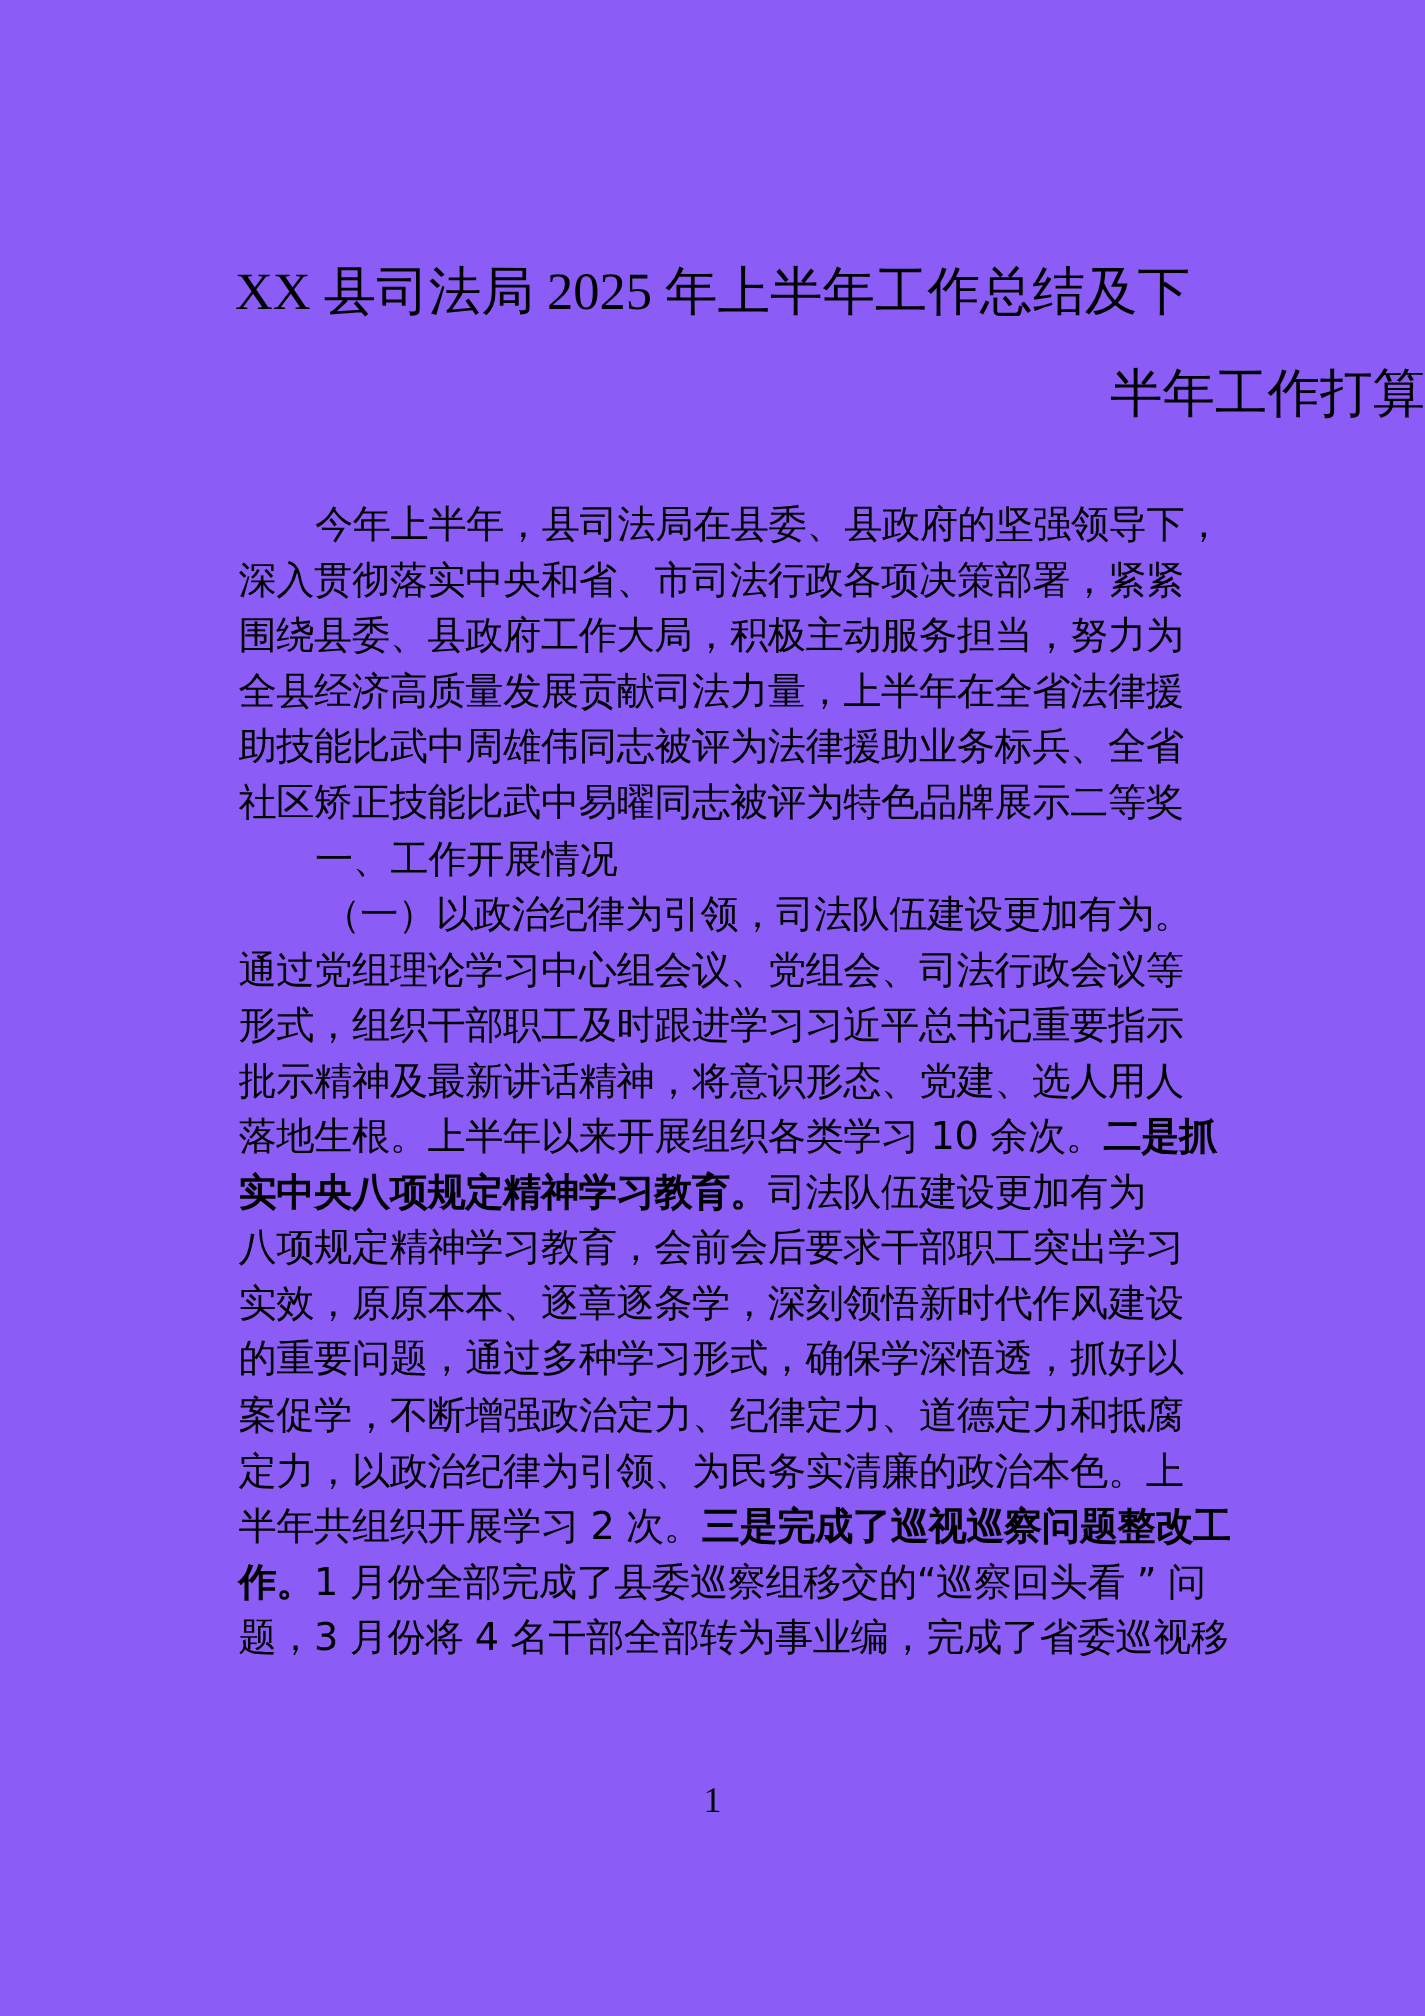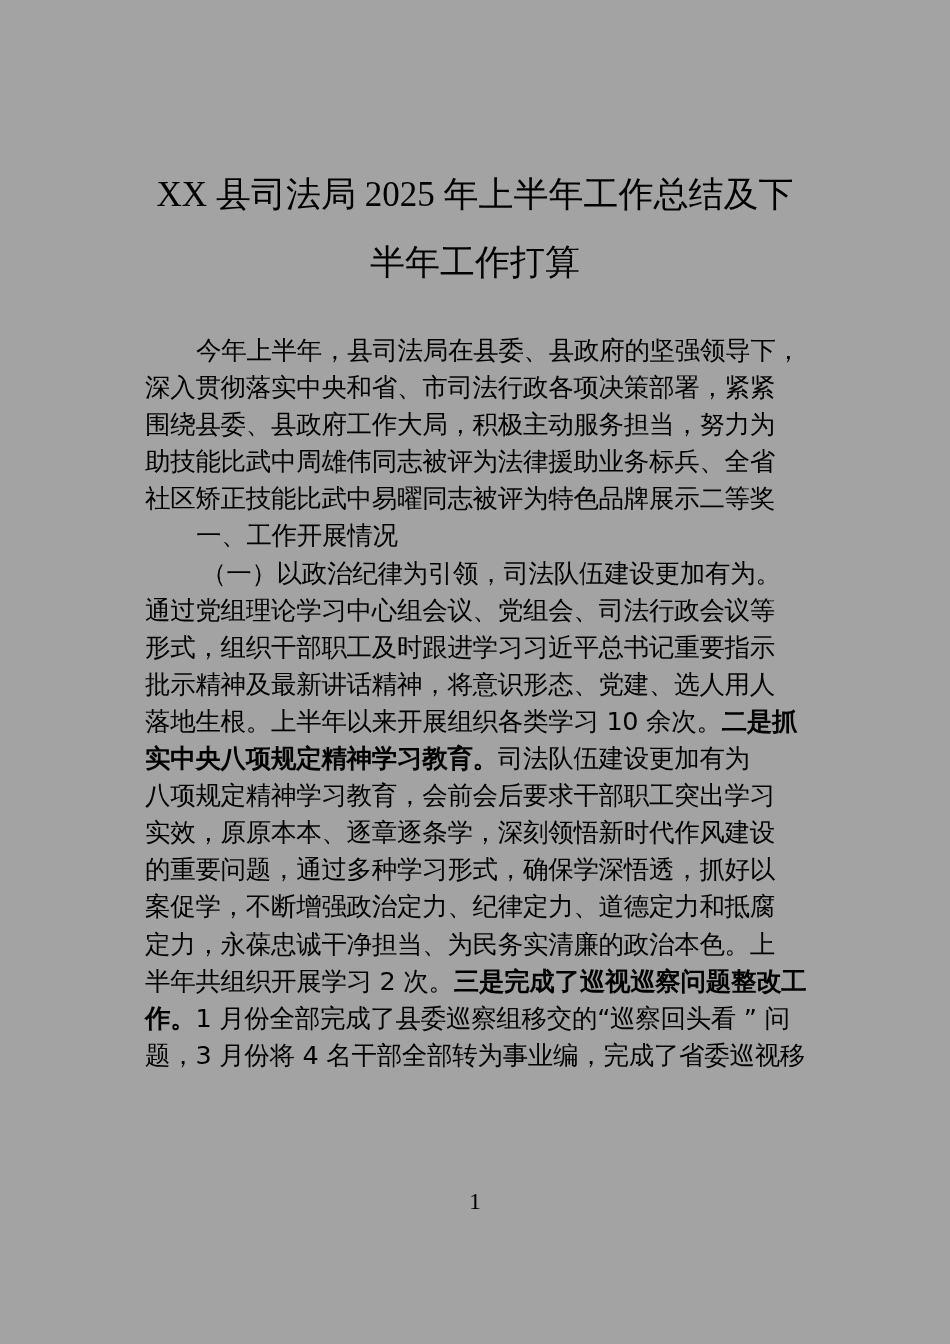--- a/index.html
+++ b/index.html
@@ -1,56 +1,57 @@
 <!DOCTYPE html>
 <html><head>
 <meta charset="utf-8">
 <style>
   html, body { margin: 0; padding: 0; background: #ffffff; }
   body { width: 950px; height: 1344px; position: relative; overflow: hidden;
          font-family: "DejaVu Sans", "Liberation Sans", sans-serif; color: #000; }
-  .page { position: absolute; left: 0; top: 0; width: 950px; height: 1344px; background: #a3a3a3; }
+  .page { position: absolute; left: 0; top: 0; width: 950px; height: 1344px; background: #8b5cf6; }
   .title { position: absolute; left: 0; width: 950px; text-align: center;
            font-family: "Liberation Serif", "DejaVu Serif", serif; font-size: 35px; line-height: 40px;
            letter-spacing: 0px; }
   .title.l1 { top: 175px; }
-  .title.l2 { top: 243px; }
-  .body { position: absolute; left: 145px; top: 332px; width: 670px; }
+  .title.l2 { top: 243px; text-align: right; }
+  .body { position: absolute; left: 159px; top: 332px; width: 670px; }
   .line { height: 37.1px; line-height: 37.1px; font-size: 25.5px; white-space: nowrap;
           letter-spacing: -0.3px; }
   .line.indent { padding-left: 51px; }
   .line.indent2 { padding-left: 56px; }
   b, .bold { font-weight: bold; }
   .page-number { position: absolute; left: 0; width: 950px; top: 1188px; text-align: center;
                  font-family: "Liberation Serif", "DejaVu Serif", serif; font-size: 24px; }
 </style>
 </head>
 <body>
 
 <div class="page">
   <div class="title l1">XX 县司法局 2025 年上半年工作总结及下</div>
   <div class="title l2">半年工作打算</div>
 
   <div class="body">
     <div class="line indent"><span>今年上半年，县司法局在县委、县政府的坚强领导下，</span></div>
     <div class="line"><span>深入贯彻落实中央和省、市司法行政各项决策部署，紧紧</span></div>
     <div class="line"><span>围绕县委、县政府工作大局，积极主动服务担当，努力为</span></div>
+    <div class="line"><span>全县经济高质量发展贡献司法力量，上半年在全省法律援</span></div>
     <div class="line"><span>助技能比武中周雄伟同志被评为法律援助业务标兵、全省</span></div>
     <div class="line"><span>社区矫正技能比武中易曜同志被评为特色品牌展示二等奖</span></div>
     <div class="line indent"><span>一、工作开展情况</span></div>
     <div class="line indent2"><span>（一）以政治纪律为引领，司法队伍建设更加有为。</span></div>
     <div class="line"><span>通过党组理论学习中心组会议、党组会、司法行政会议等</span></div>
     <div class="line"><span>形式，组织干部职工及时跟进学习习近平总书记重要指示</span></div>
     <div class="line"><span>批示精神及最新讲话精神，将意识形态、党建、选人用人</span></div>
     <div class="line"><span>落地生根。上半年以来开展组织各类学习 10 余次。</span><span class="bold">二是抓</span></div>
     <div class="line"><span class="bold">实中央八项规定精神学习教育。</span><span>司法队伍建设更加有为</span></div>
     <div class="line"><span>八项规定精神学习教育，会前会后要求干部职工突出学习</span></div>
     <div class="line"><span>实效，原原本本、逐章逐条学，深刻领悟新时代作风建设</span></div>
     <div class="line"><span>的重要问题，通过多种学习形式，确保学深悟透，抓好以</span></div>
     <div class="line"><span>案促学，不断增强政治定力、纪律定力、道德定力和抵腐</span></div>
-    <div class="line"><span>定力，永葆忠诚干净担当、为民务实清廉的政治本色。上</span></div>
+    <div class="line"><span>定力，以政治纪律为引领、为民务实清廉的政治本色。上</span></div>
     <div class="line"><span>半年共组织开展学习 2 次。</span><span class="bold">三是完成了巡视巡察问题整改工</span></div>
     <div class="line"><span class="bold">作。</span><span>1 月份全部完成了县委巡察组移交的“巡察回头看 ” 问</span></div>
     <div class="line"><span>题，3 月份将 4 名干部全部转为事业编，完成了省委巡视移</span></div>
   </div>
 
   <div class="page-number">1</div>
 </div>
 
 </body></html>

